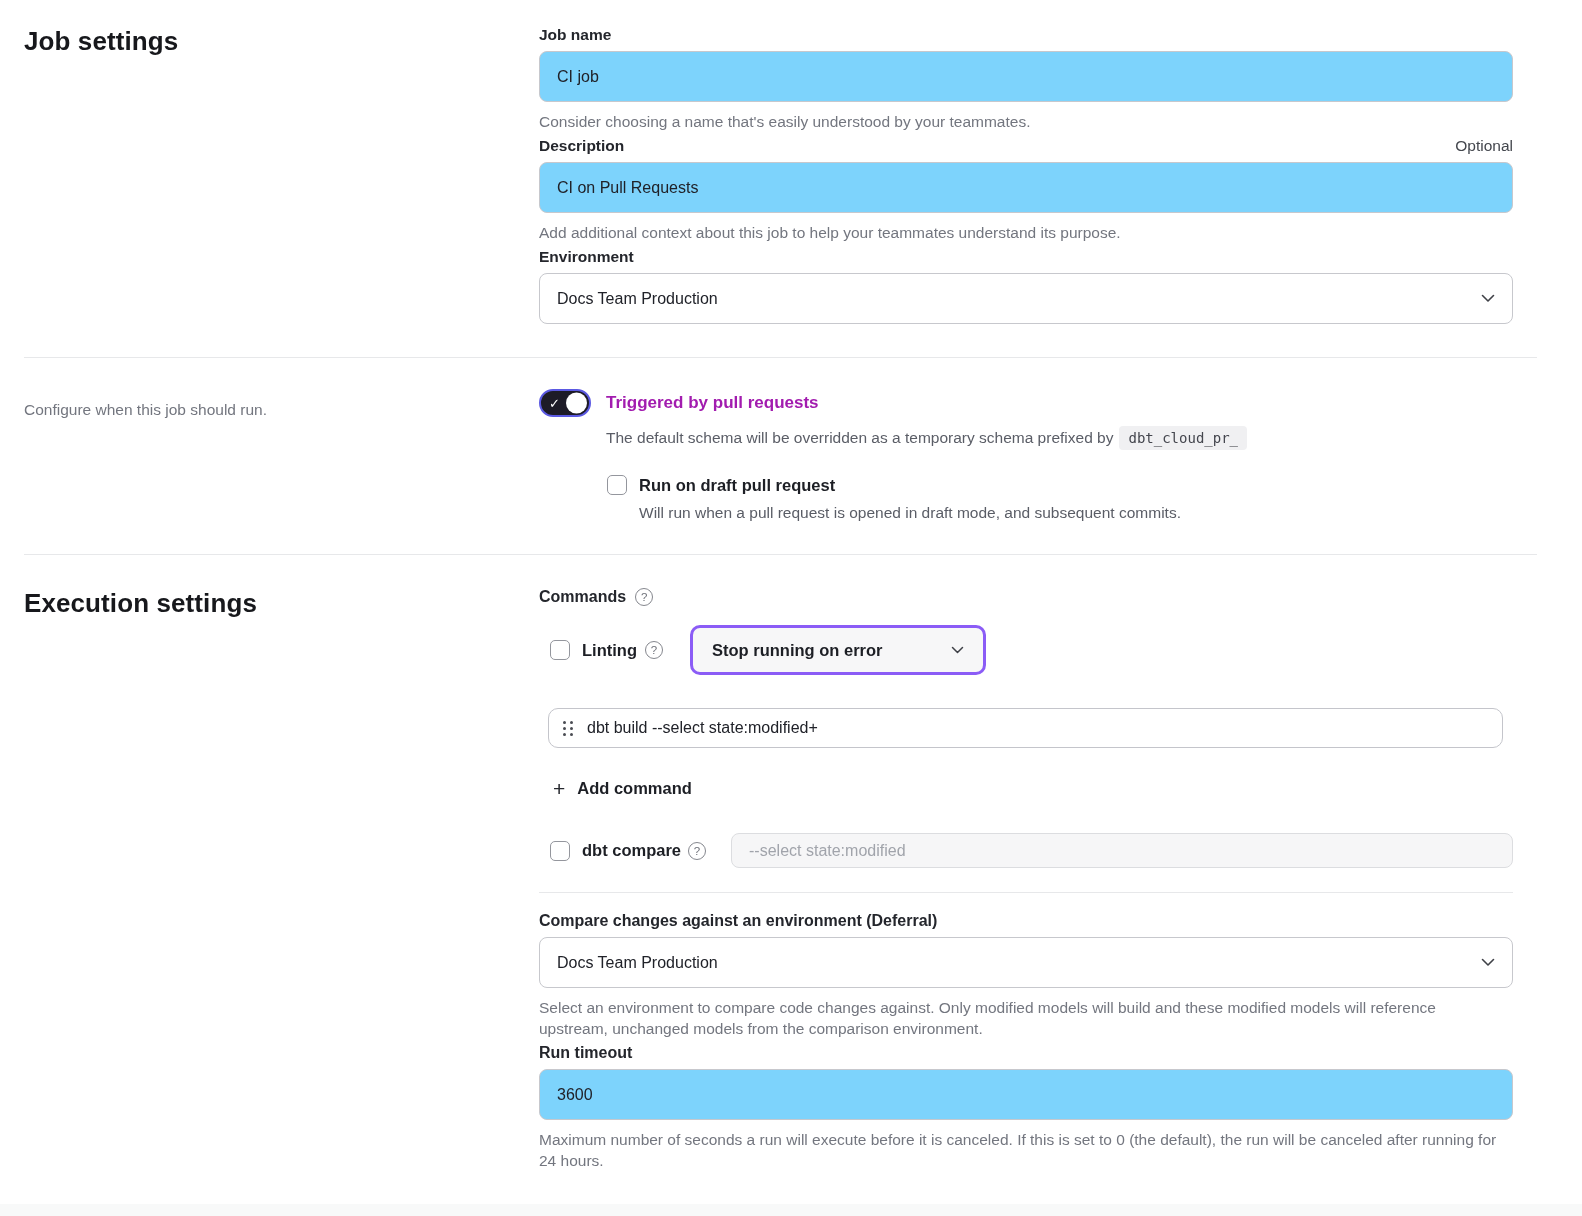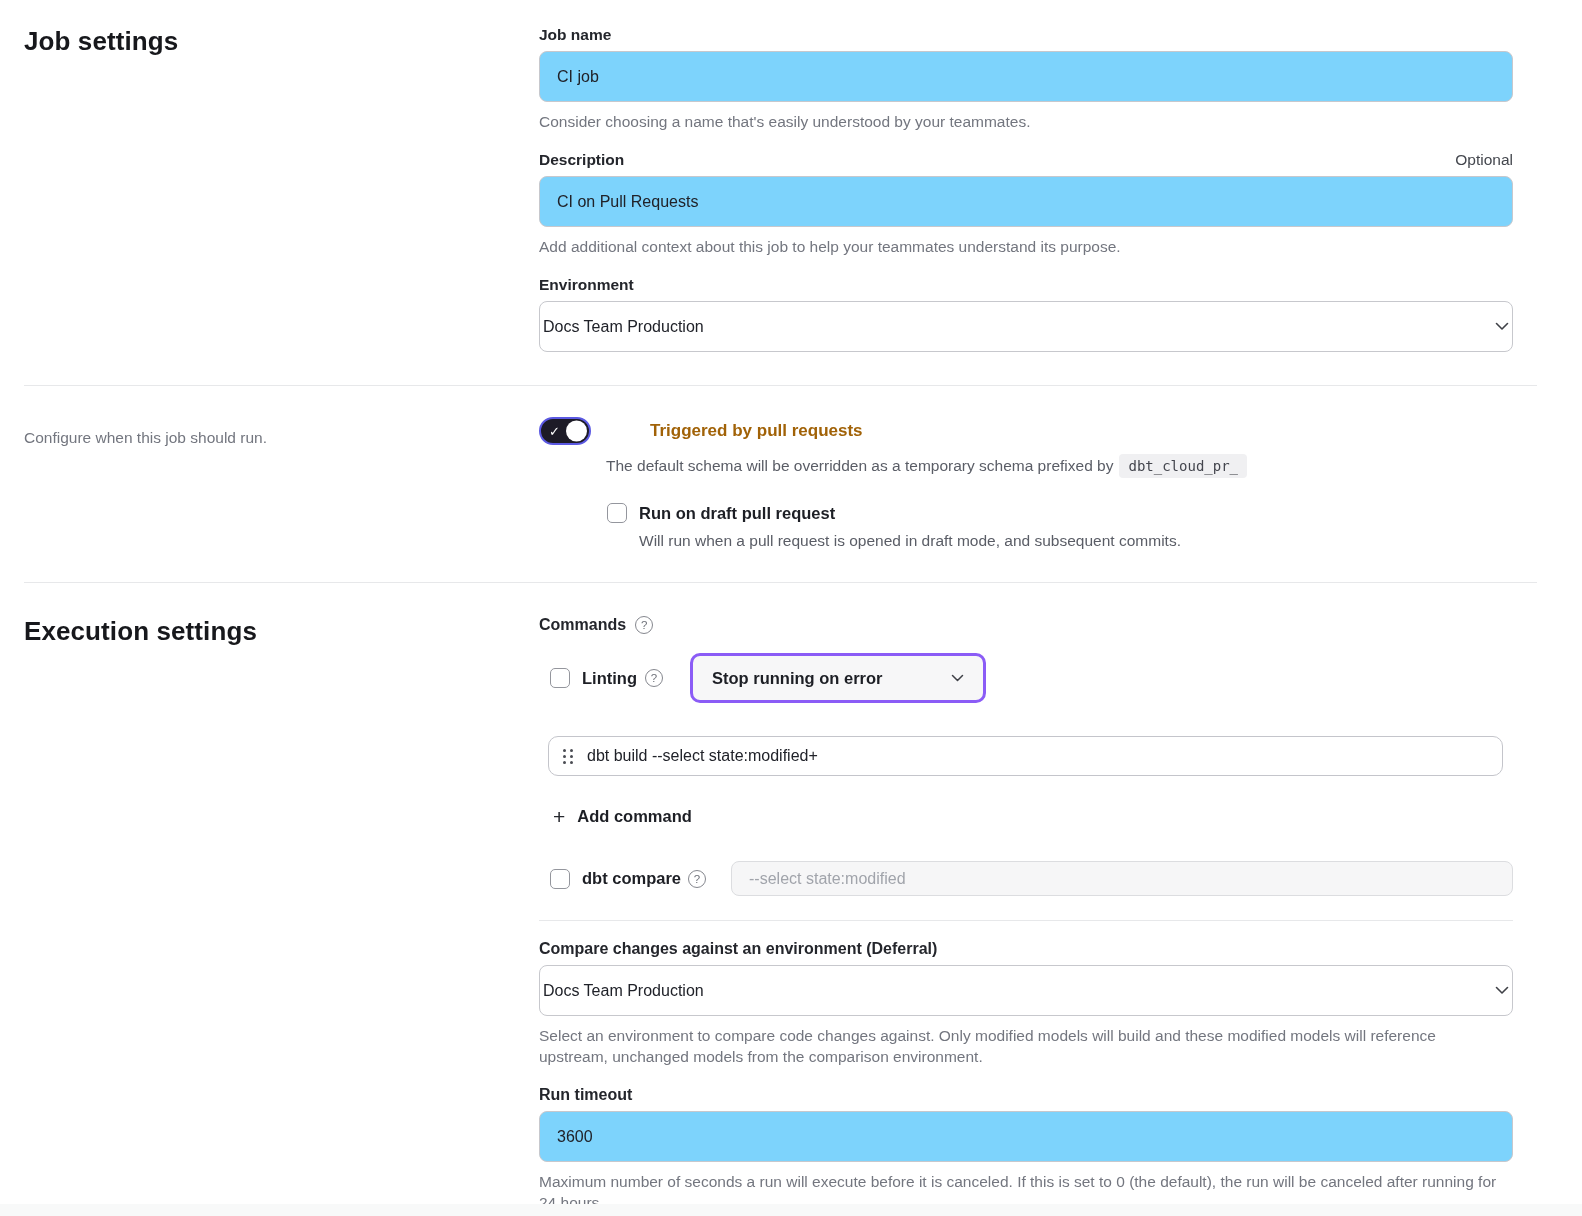--- a/index.html
+++ b/index.html
@@ -27,25 +27,25 @@
   .helper { font-size:15.5px; color:#73767f; line-height:21px; margin-top:9px; }
 
   .text-input {
     width:100%; height:51px; border:1px solid #c7c8cd; border-radius:8px;
     padding:0 17px; font-size:16px; color:#202229; background:#7dd3fc; outline:none;
     font-family:"Liberation Sans", sans-serif;
   }
   .select-box {
     width:100%; height:51px; border:1px solid #c7c8cd; border-radius:8px;
     background:#fff; display:flex; align-items:center; justify-content:space-between;
-    padding:0 3px; font-size:16px; color:#202229; cursor:pointer;
+    padding:0 17px; font-size:16px; color:#202229; cursor:pointer;
   }
   .chev { display:inline-flex; align-items:center; }
 
-  .field-gap { margin-top:19px; }
+  .field-gap { margin-top:5px; }
   .label-gap { margin-top:7px; }
 
   
   .toggle {
     width:52px; height:28px; border-radius:14px; background:#1d1b27;
     border:2px solid #5b59e2; position:relative; flex:0 0 52px; cursor:pointer;
   }
   .toggle .check {
     position:absolute; left:8px; top:50%; transform:translateY(-50%);
     color:#fff; font-size:13px; line-height:1;
@@ -69,21 +69,21 @@
   }
 
   
   .code-chip {
     font-family:"DejaVu Sans Mono", monospace; font-size:14px; color:#44464e;
     background:#f0f0f2; border-radius:4px; padding:4px 9px; margin-left:6px;
   }
 
   
   .toggle-row { display:flex; align-items:center; gap:15px; }
-  .toggle-label { font-size:17px; font-weight:bold; color:#a16207;margin-left:44px; }
+  .toggle-label { font-size:17px; font-weight:bold; color:#a21caf; }
   .schema-line { margin-left:67px; margin-top:9px; font-size:15.5px; color:#5a5d66; display:flex; align-items:center; flex-wrap:wrap; }
   .draft-row { margin-left:68px; margin-top:25px; display:flex; align-items:center; gap:12px; }
   .draft-label { font-size:16.5px; font-weight:bold; color:#1d1f25; }
   .draft-helper { margin-left:100px; margin-top:9px; font-size:15.5px; color:#5a5d66; }
 
   
   .commands-row { display:flex; align-items:center; gap:9px; }
   .linting-row { display:flex; align-items:center; margin-top:19px; padding-left:11px; }
   .linting-label { font-size:16.5px; font-weight:bold; color:#1d1f25; margin-left:12px; margin-right:8px; }
   .lint-dropdown {

